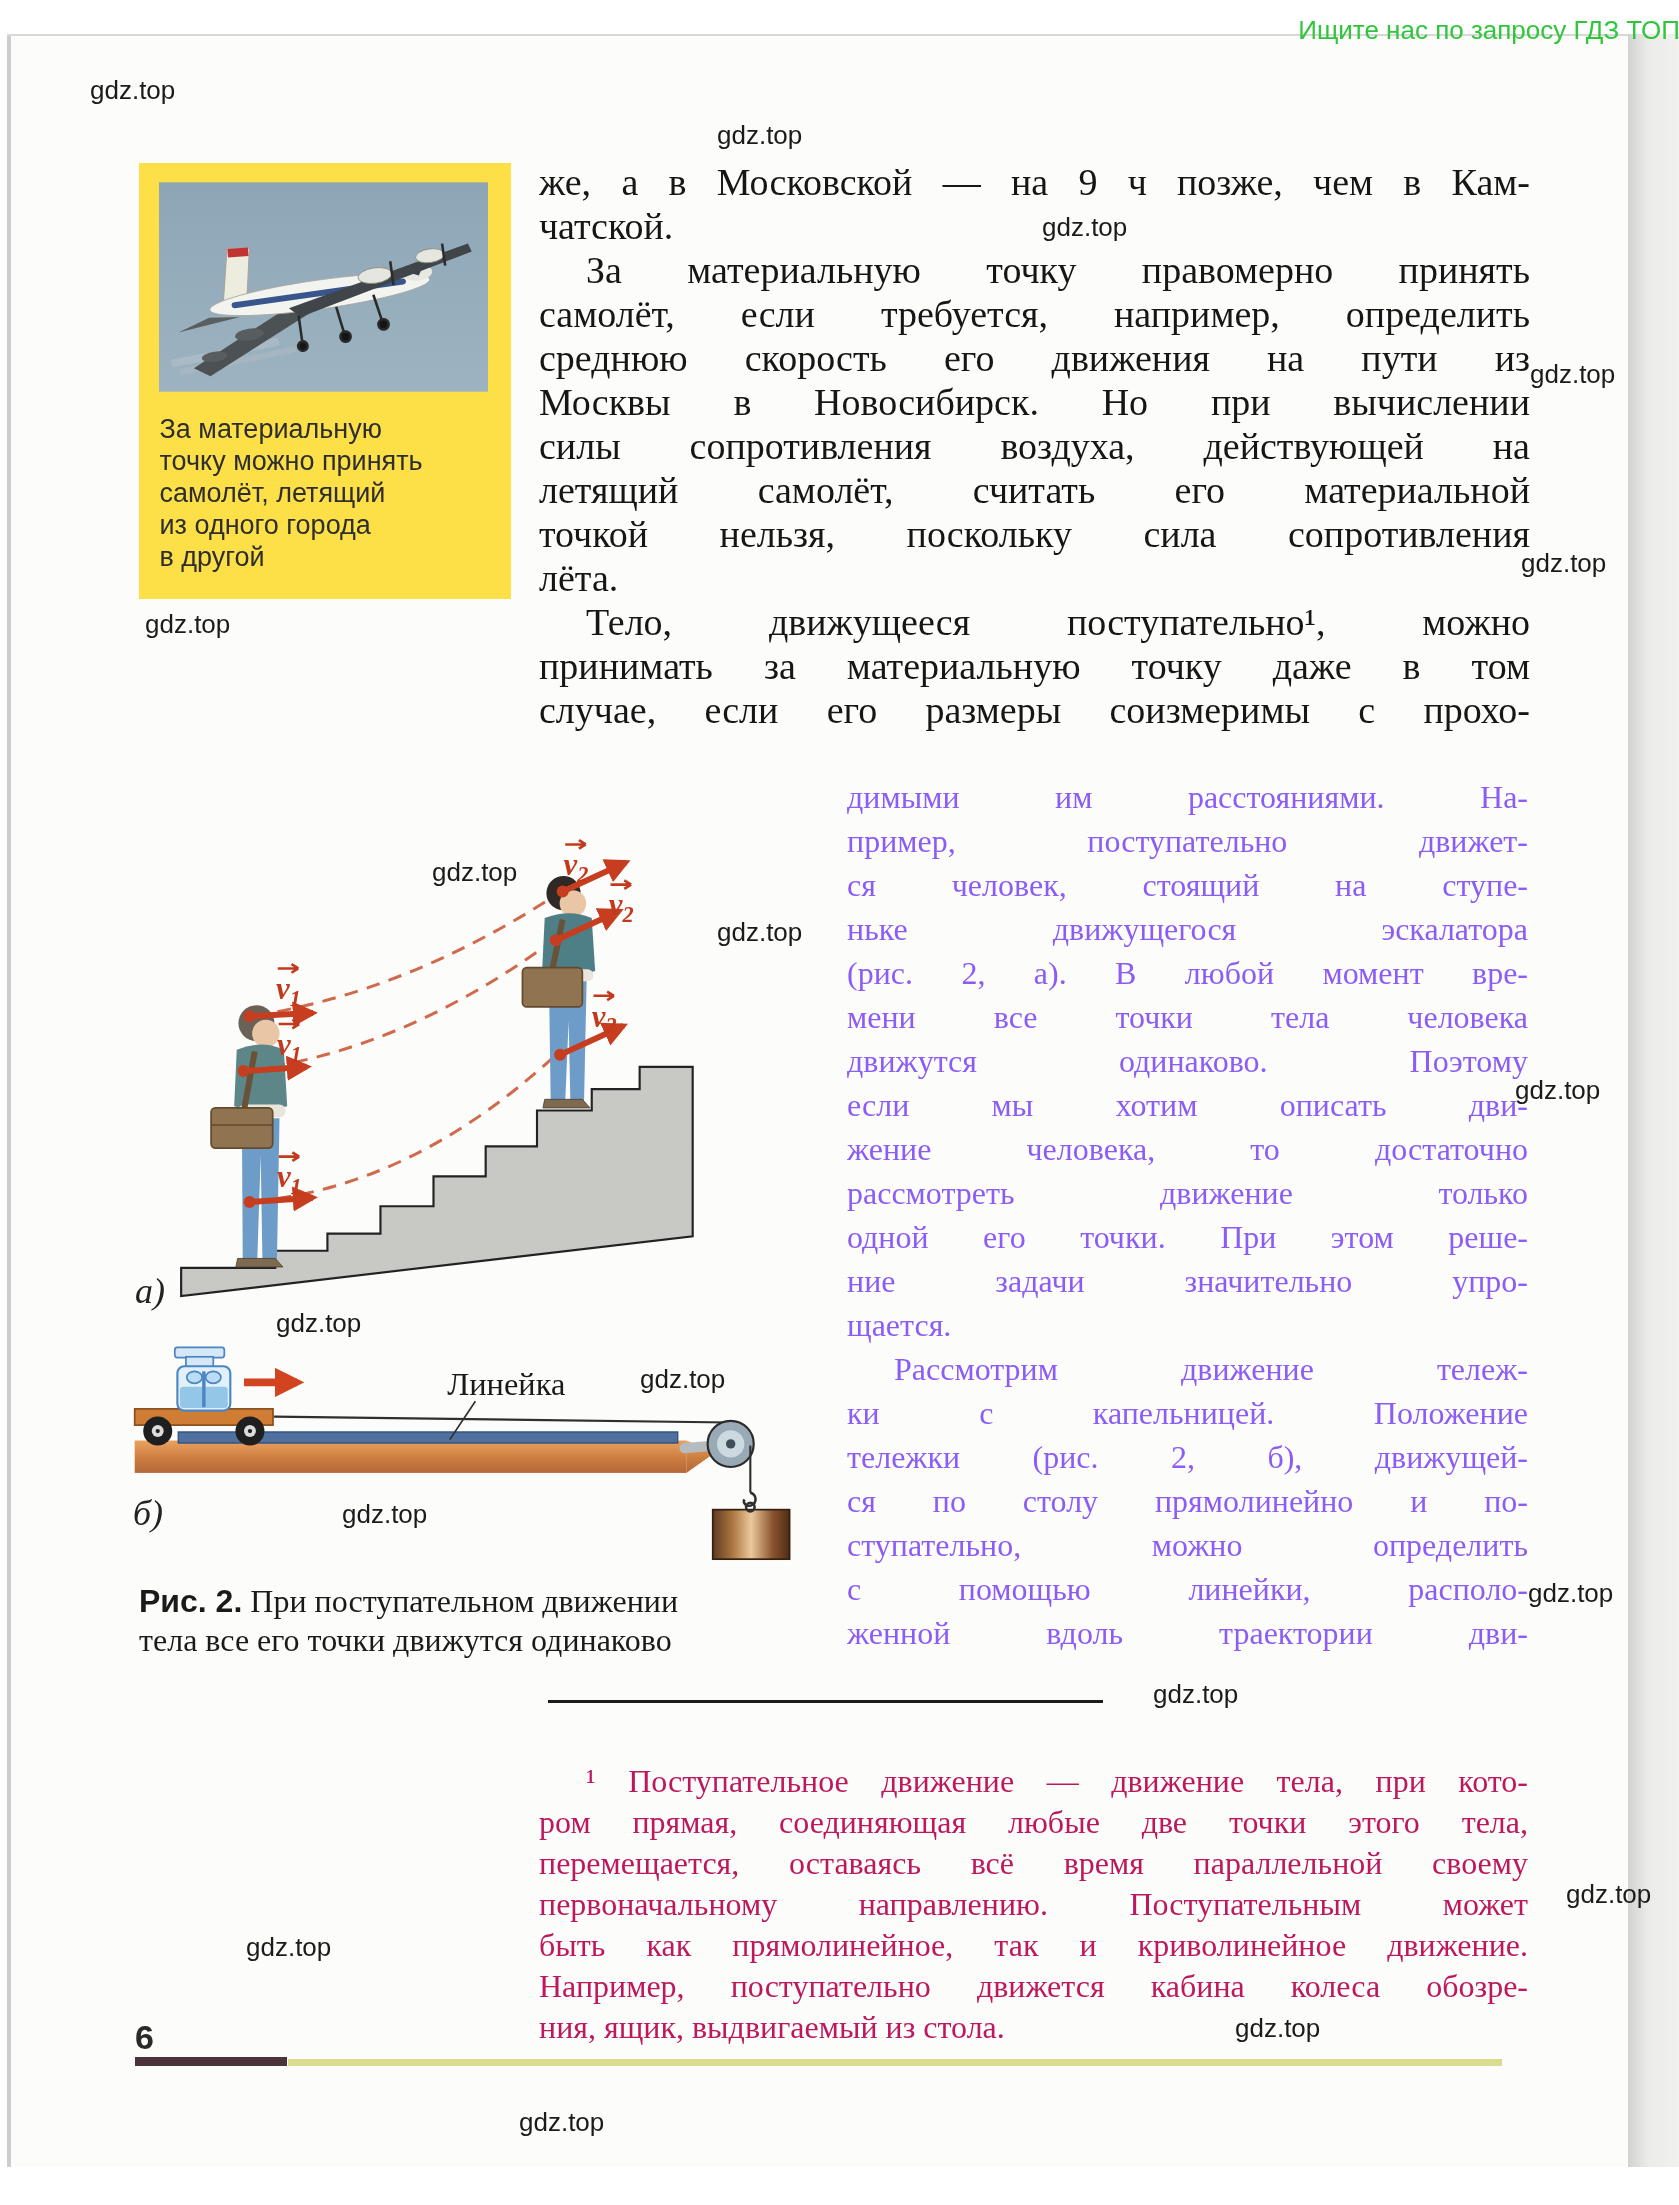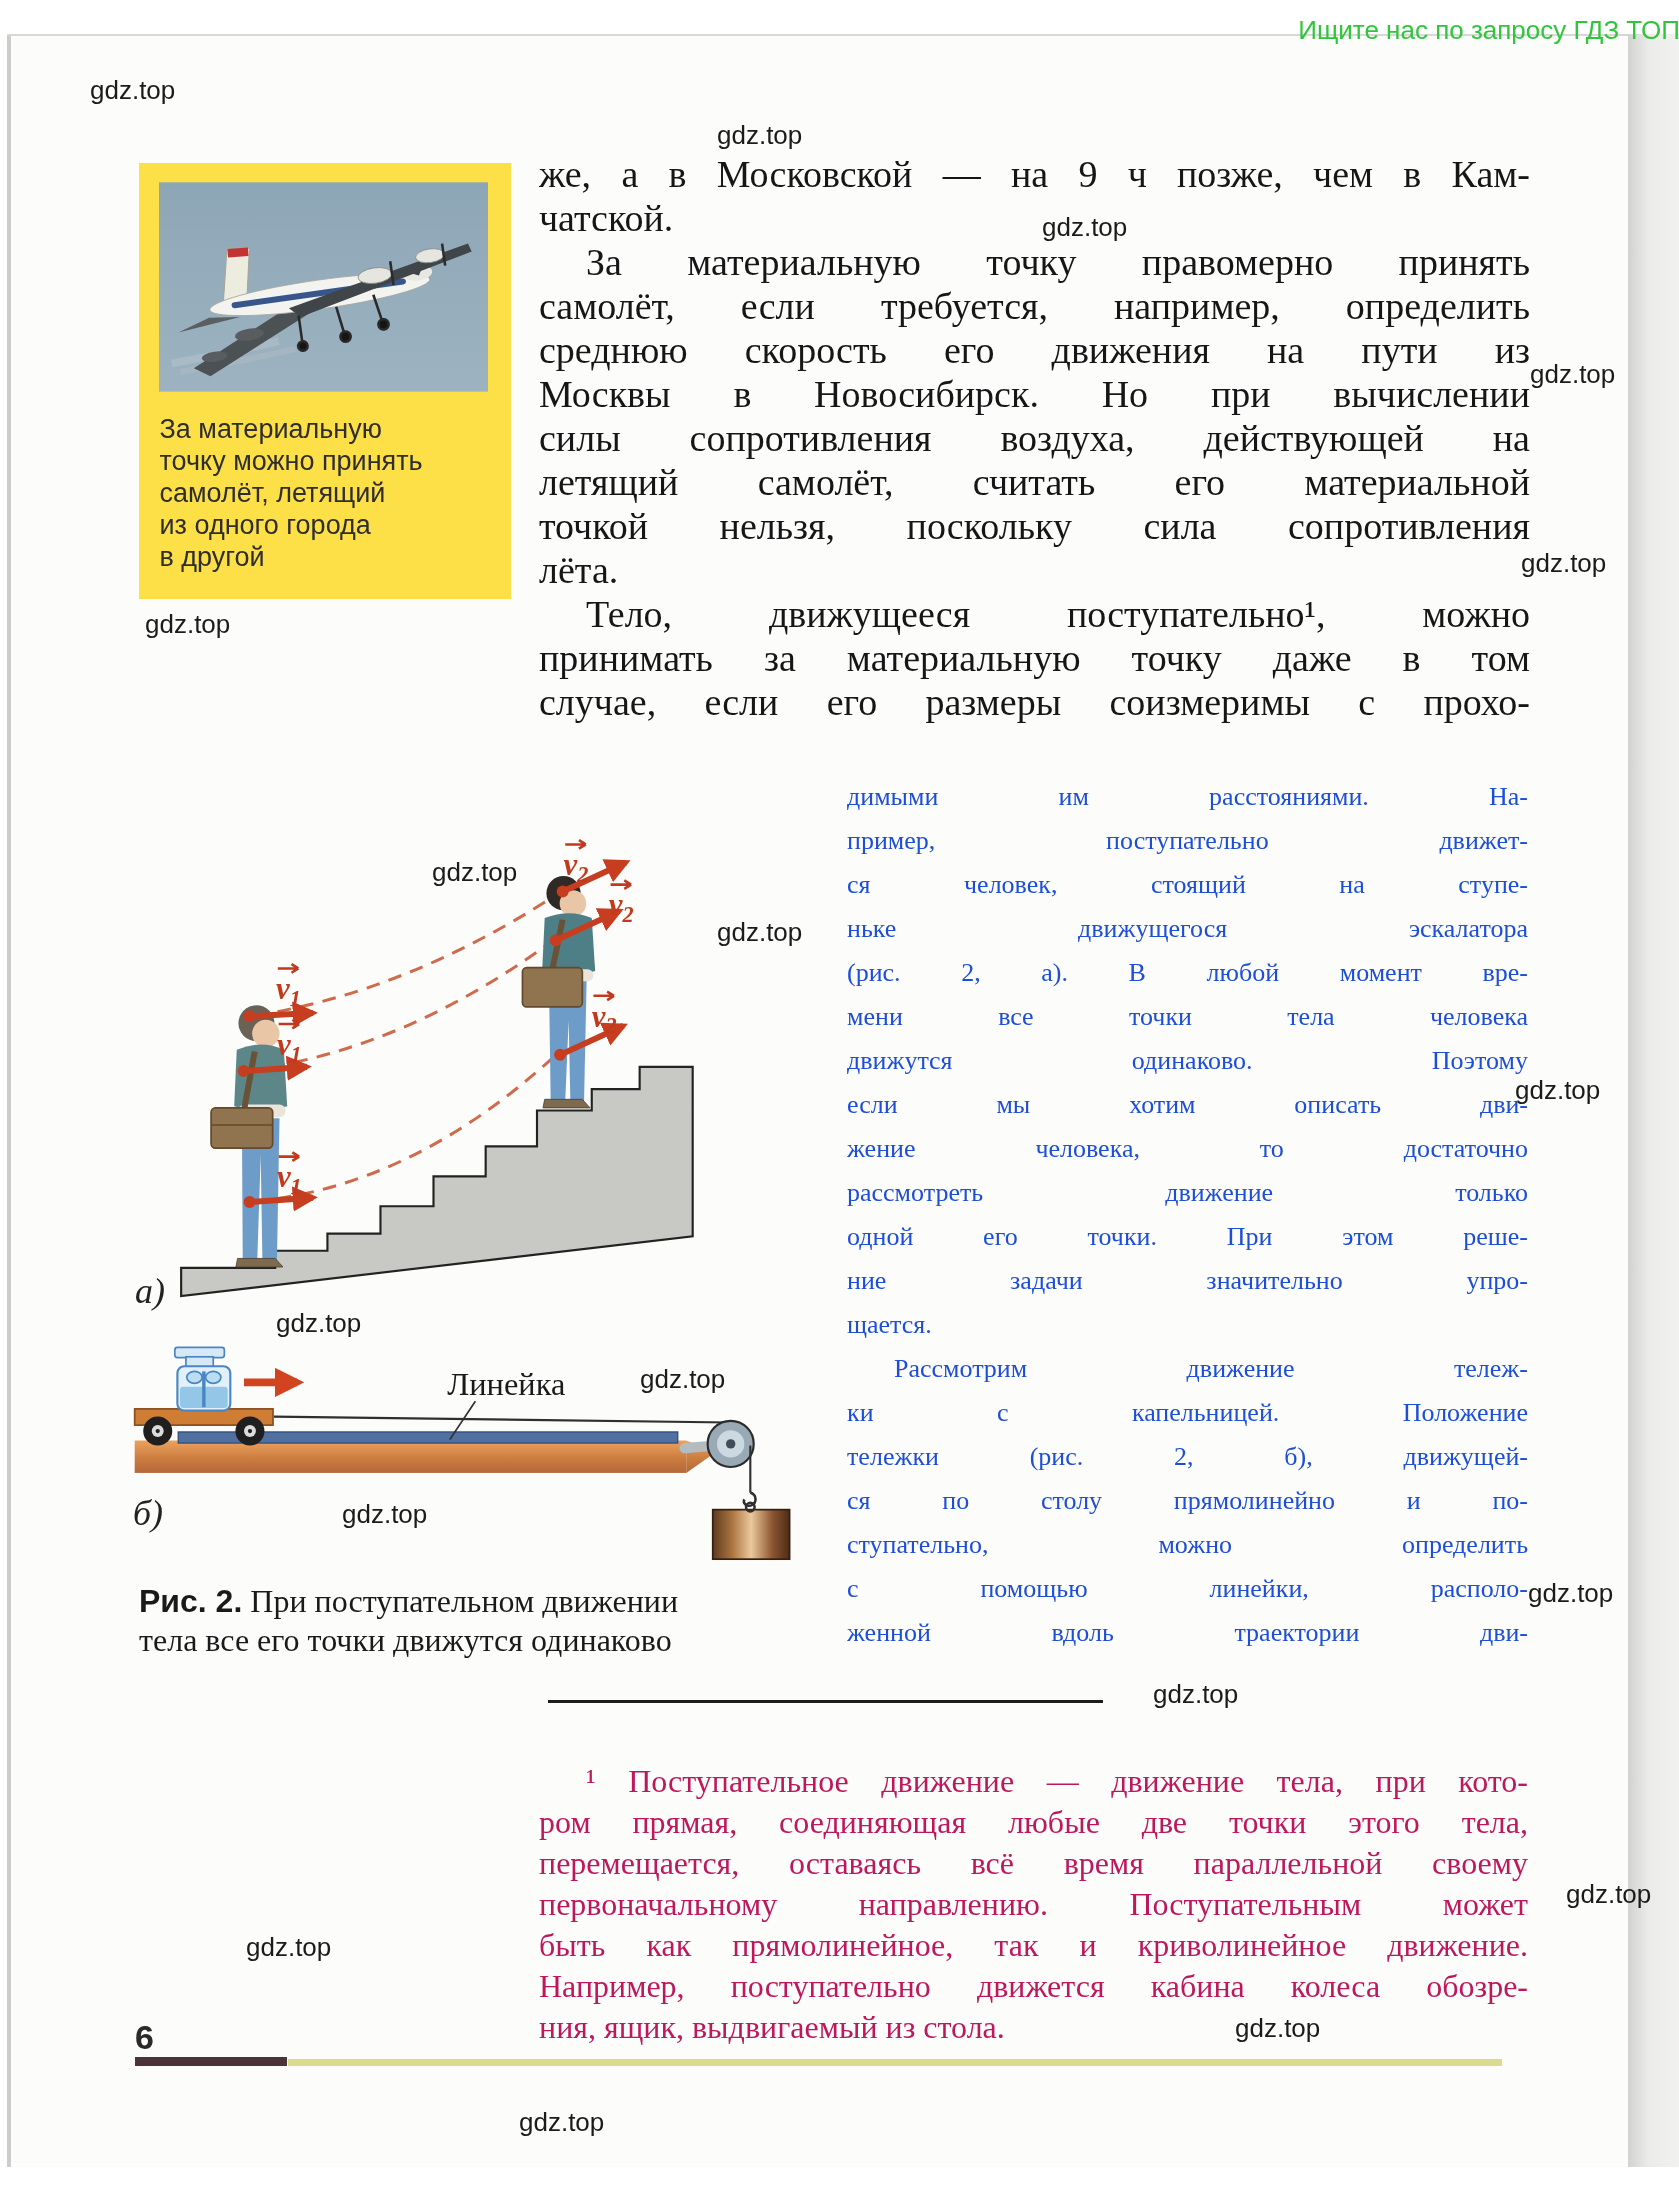--- a/index.html
+++ b/index.html
@@ -17,22 +17,22 @@
                 font:400 26px "Liberation Sans",sans-serif;color:#2fc63c;}
   .purple-footer{left:0;top:2168px;width:100%;text-align:right;
                  font:400 26px "Liberation Sans",sans-serif;color:#5c1d99;margin-top:45px;}
   
   .wm{position:absolute;font:400 26px "Liberation Sans",sans-serif;color:#1b1b1b;white-space:nowrap;}
   
   .tl{white-space:nowrap;}
   .just .tl{white-space:normal;text-align:justify;text-align-last:justify;height:44px;overflow:hidden;}
   .just .tl.end{text-align:left;text-align-last:left;}
   .tl.ind{text-indent:47px;}
-  .colA{left:539px;top:152px;width:991px;font-size:38px;line-height:44px;color:#161616;}
-  .colB{left:847px;top:775px;width:681px;font-size:26px;line-height:44px;color:#1d4ed8;}
+  .colA{left:539px;top:160px;width:991px;font-size:38px;line-height:44px;color:#161616;}
+  .colB{left:847px;top:775px;width:681px;font-size:32px;line-height:44px;color:#8b5cf6;}
   .footnote{left:539px;top:1737px;width:989px;font-size:32px;line-height:41px;color:#be185d;margin-top:24px;}
   .footnote.just .tl{height:41px;}
   .fn-rule{left:548px;top:1700px;width:555px;height:2.6px;background:#1c1c1c;}
   
   .plane-card{left:139px;top:163px;width:372px;height:436px;background:#fde047;}
   .plane-photo{left:19.7px;top:19px;width:329px;height:210px;overflow:hidden;}
   .plane-caption{left:20.5px;top:250px;width:338px;font:400 27px "Liberation Sans",sans-serif;
                  line-height:32px;color:#2e2e2e;}
   
   .fig-a{left:111px;top:834px;width:710px;height:505px;}

